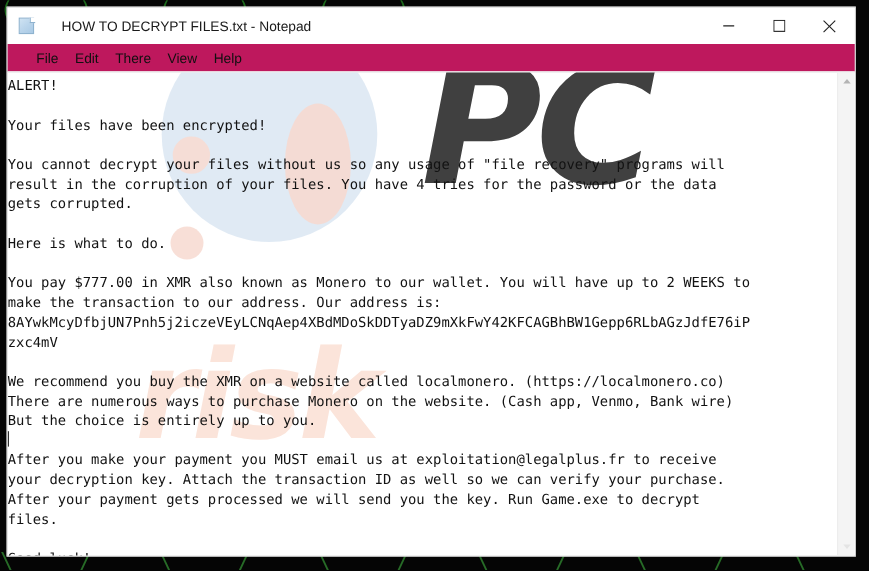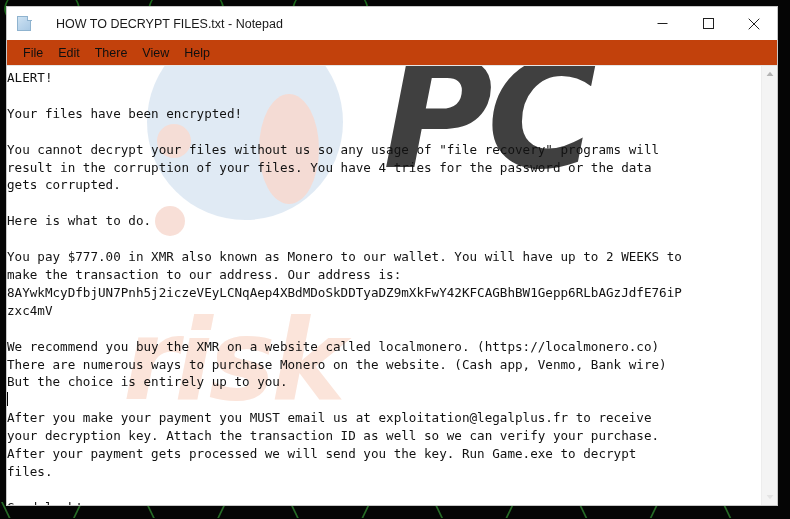--- a/index.html
+++ b/index.html
@@ -112,23 +112,23 @@
     padding: 0;
   }
   .win-btn svg { display: block; }
 
   
   #menu-bar {
     height: 25px;
     min-height: 25px;
     display: flex;
     align-items: center;
-    padding-left: 9px;
+    padding-left: 19px;
     gap: 1px;
-    background: #c2410c;
+    background: #be185d;
   }
   .menu-item {
     font-size: 12.5px;
     color: #101010;
     padding: 2px 7px;
     white-space: nowrap;
   }
 
   
   #editor-wrap {

